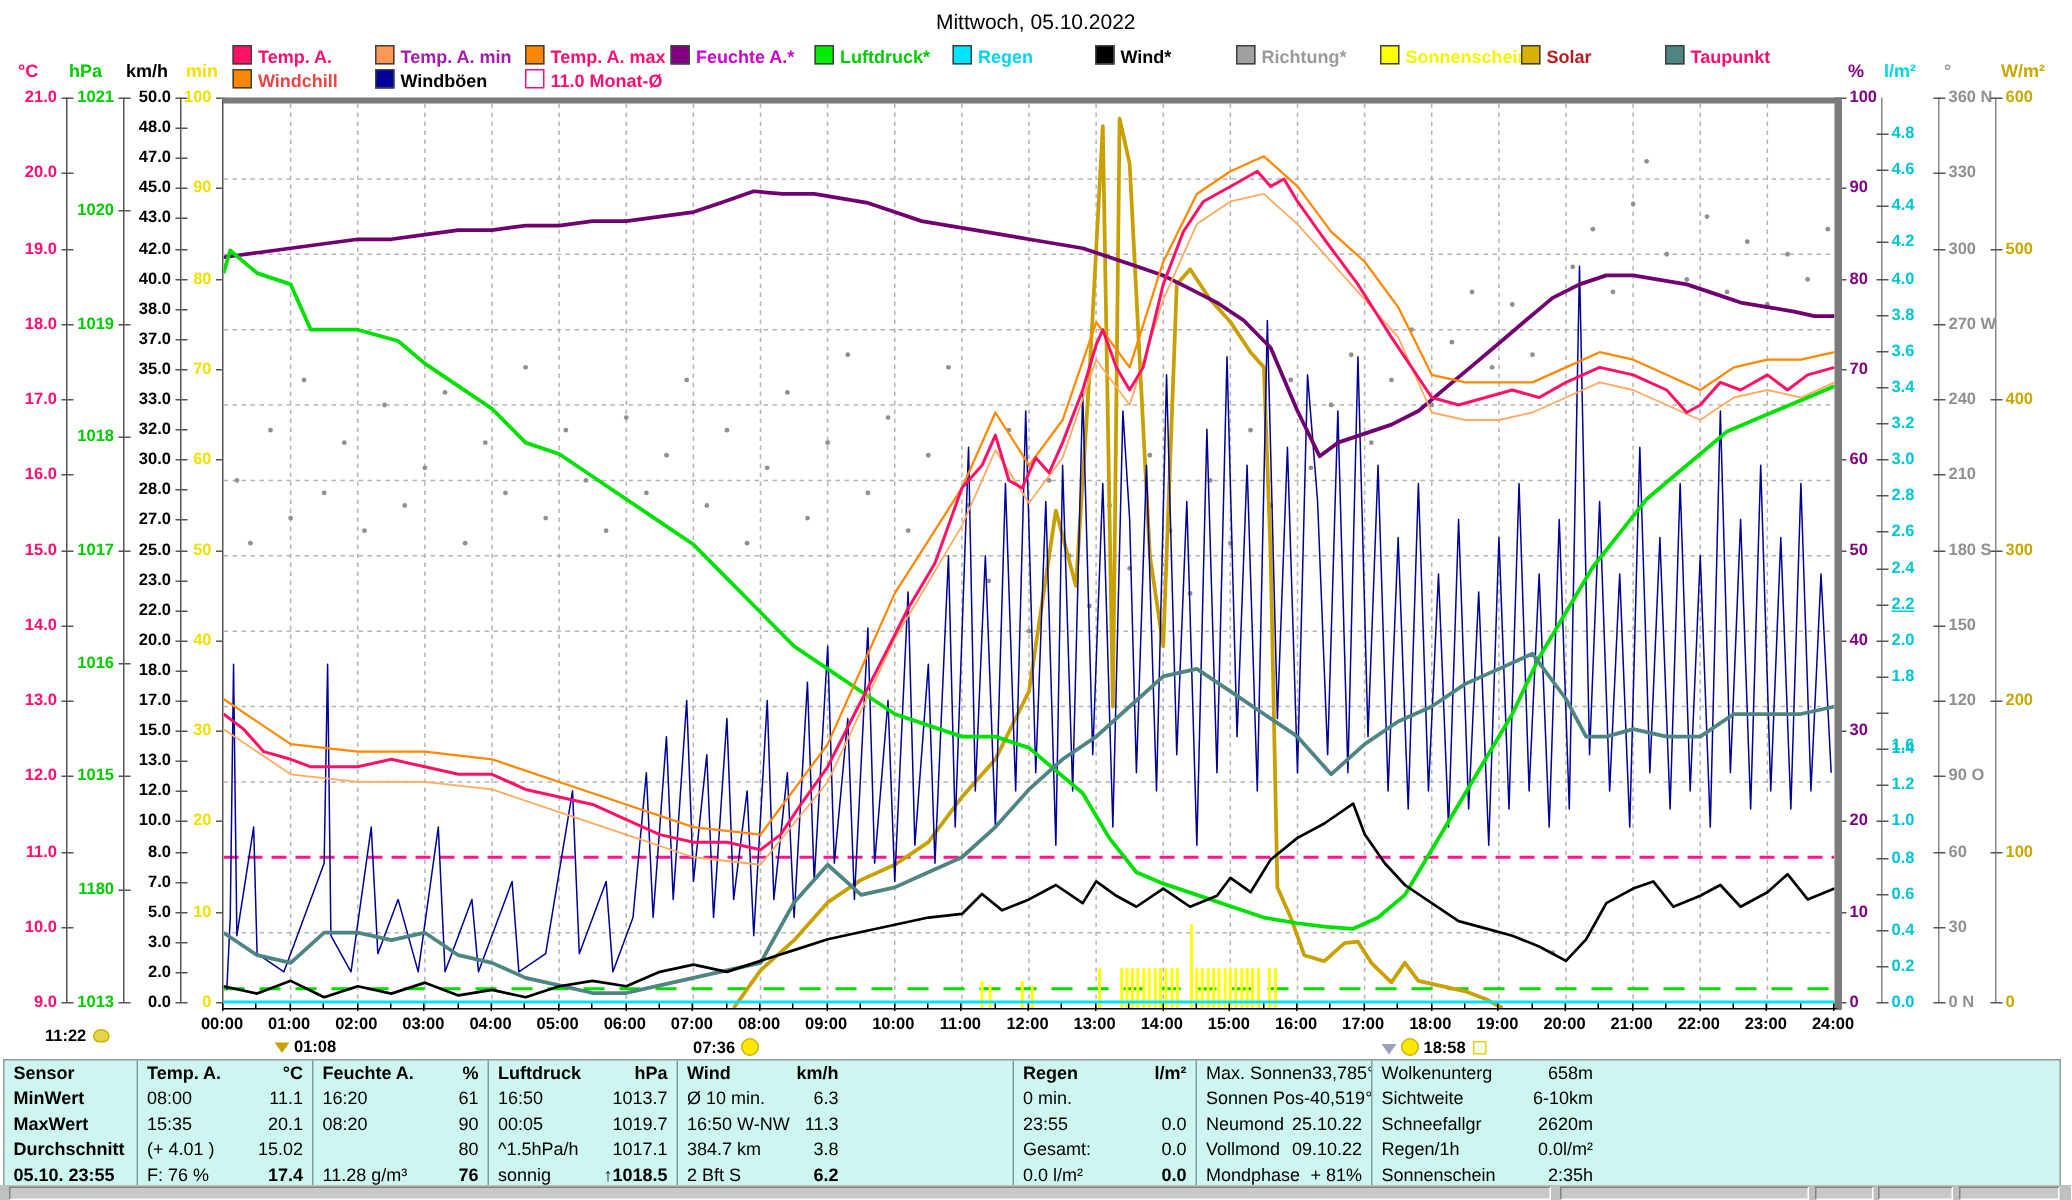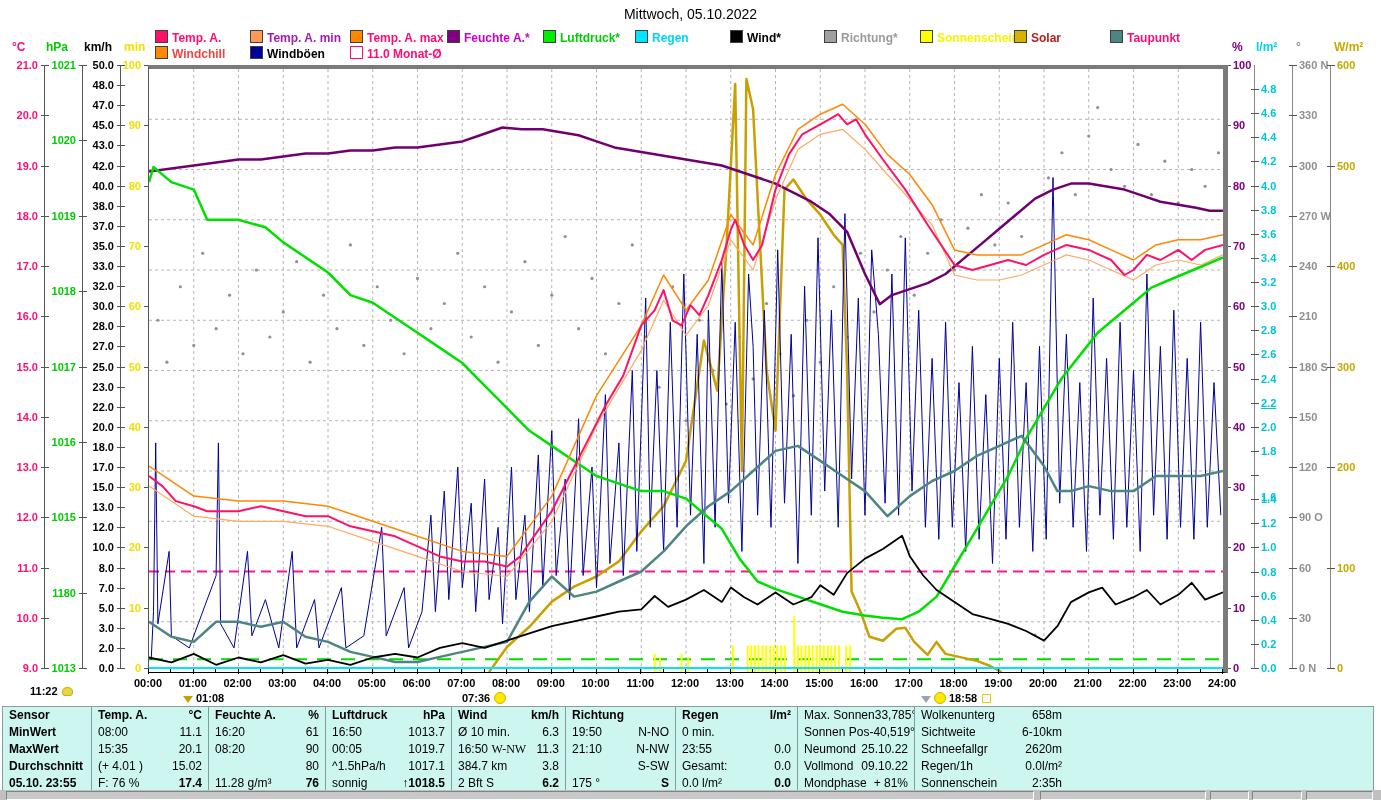--- a/index.html
+++ b/index.html
@@ -29,21 +29,21 @@
            border-right:5px solid transparent;border-top:7px solid #c8a000;vertical-align:-1px;}
   .arr-down.gray{border-top-color:#9aa4b8;}
   .open-square{display:inline-block;width:7px;height:7px;border:1px solid #e4d400;background:#fff;vertical-align:-1px;}
   #datatable{position:absolute;left:2px;top:706px;width:1372px;height:85px;background:#cdf6f1;
              border:1px solid #8a9c9c;box-sizing:border-box;}
   .tcol{position:absolute;top:0;height:100%;box-sizing:border-box;}
   .tcol.sep{border-left:1px solid #7f9b9b;}
   .trow{height:17px;line-height:17px;font-size:12px;color:#000;display:flex;
         padding:0 6px;white-space:nowrap;overflow:hidden;}
   .trow .l{flex:0 0 auto;}
-  .trow .m{flex:1 1 auto;text-align:center;font-family:Liberation Serif, serif;}
+  .trow .m{flex:1 1 auto;text-align:center;}
   .trow .r{flex:1 1 auto;text-align:right;}
   .b{font-weight:bold;}
   #statusbar{position:absolute;left:0;top:790px;width:1381px;height:10px;background:#c0c0c0;}
   .sseg{position:absolute;top:1px;height:7px;background:#c8c8c8;
         border-top:1px solid #828282;border-left:1px solid #828282;
         border-bottom:1px solid #fff;border-right:1px solid #fff;}
 </style>
 </head>
 <body>
 
@@ -665,42 +665,20 @@
           <span class="l">384.7 km</span>
           <span class="m"></span>
           <span class="r">3.8</span>
         </div>
         <div class="trow">
           <span class="l">2 Bft S</span>
           <span class="m"></span>
           <span class="r b">6.2</span>
         </div>
       </div>
-      <div class="tcol sep" style="left: 562px; width: 110px;">
-        <div class="trow b">
-          <span class="l">Richtung</span>
-          <span class="r"></span>
-        </div>
-        <div class="trow">
-          <span class="l">19:50</span>
-          <span class="r">N-NO</span>
-        </div>
-        <div class="trow">
-          <span class="l">21:10</span>
-          <span class="r">N-NW</span>
-        </div>
-        <div class="trow">
-          <span class="l"></span>
-          <span class="r">S-SW</span>
-        </div>
-        <div class="trow">
-          <span class="l">175 °</span>
-          <span class="r b">S</span>
-        </div>
-      </div>
       <div class="tcol sep" style="left: 672px; width: 122px;">
         <div class="trow b">
           <span class="l">Regen</span>
           <span class="r">l/m²</span>
         </div>
         <div class="trow">
           <span class="l">0 min.</span>
           <span class="r"></span>
         </div>
         <div class="trow">

